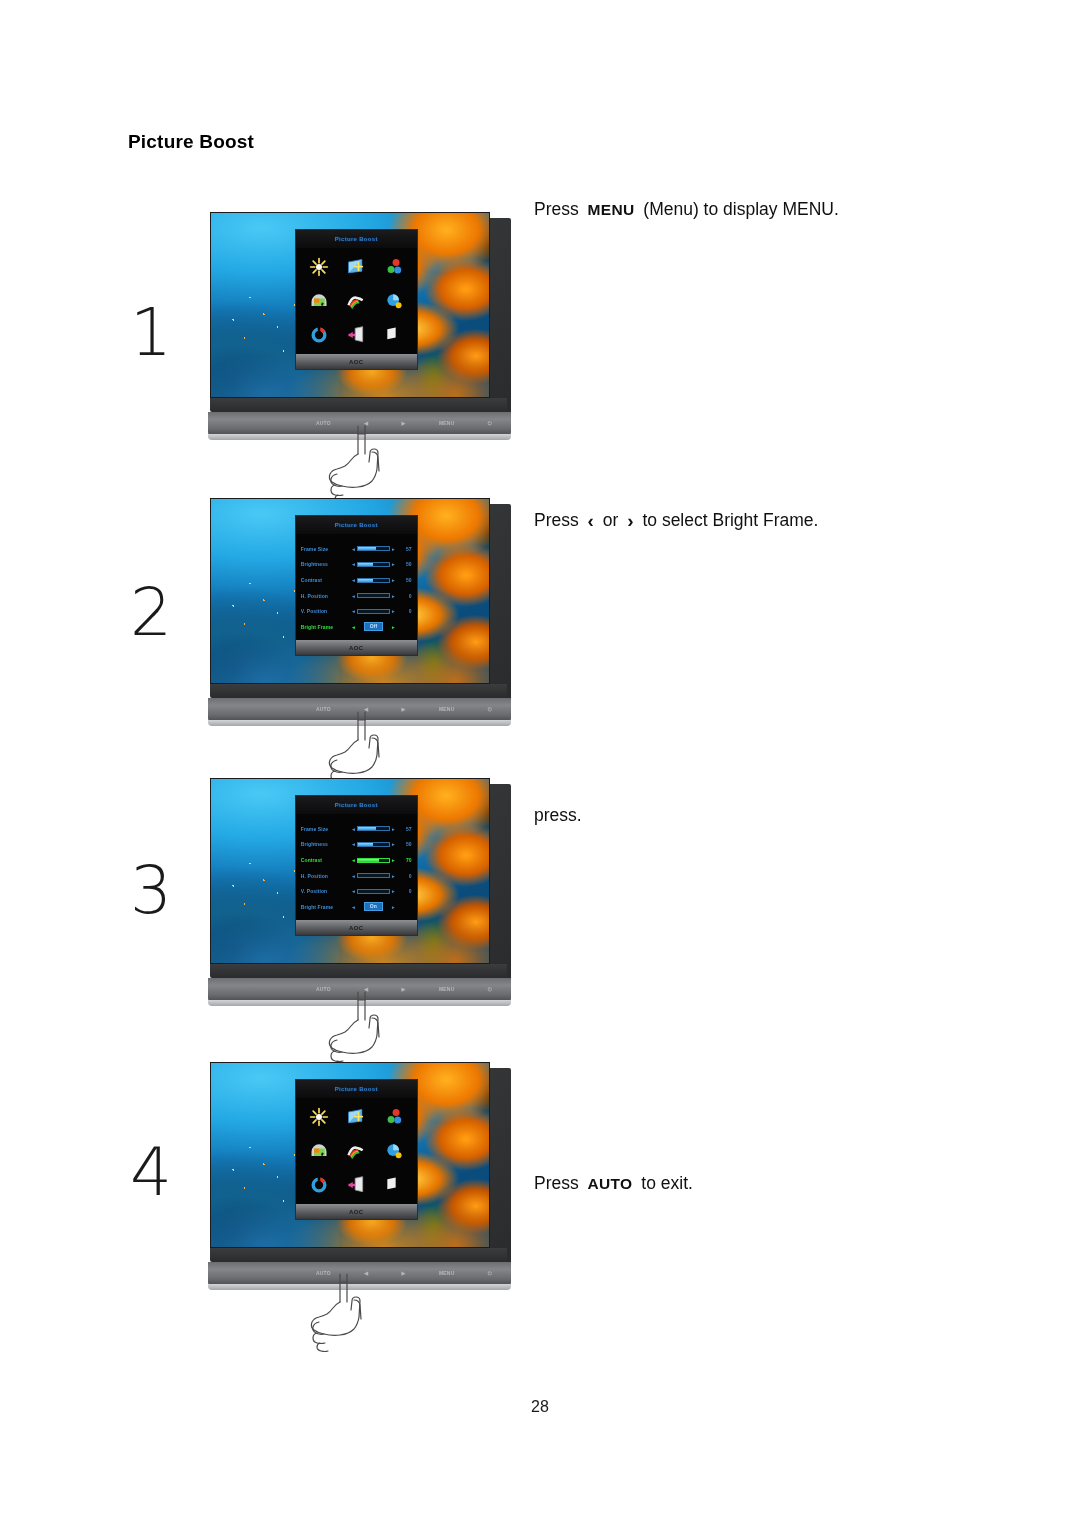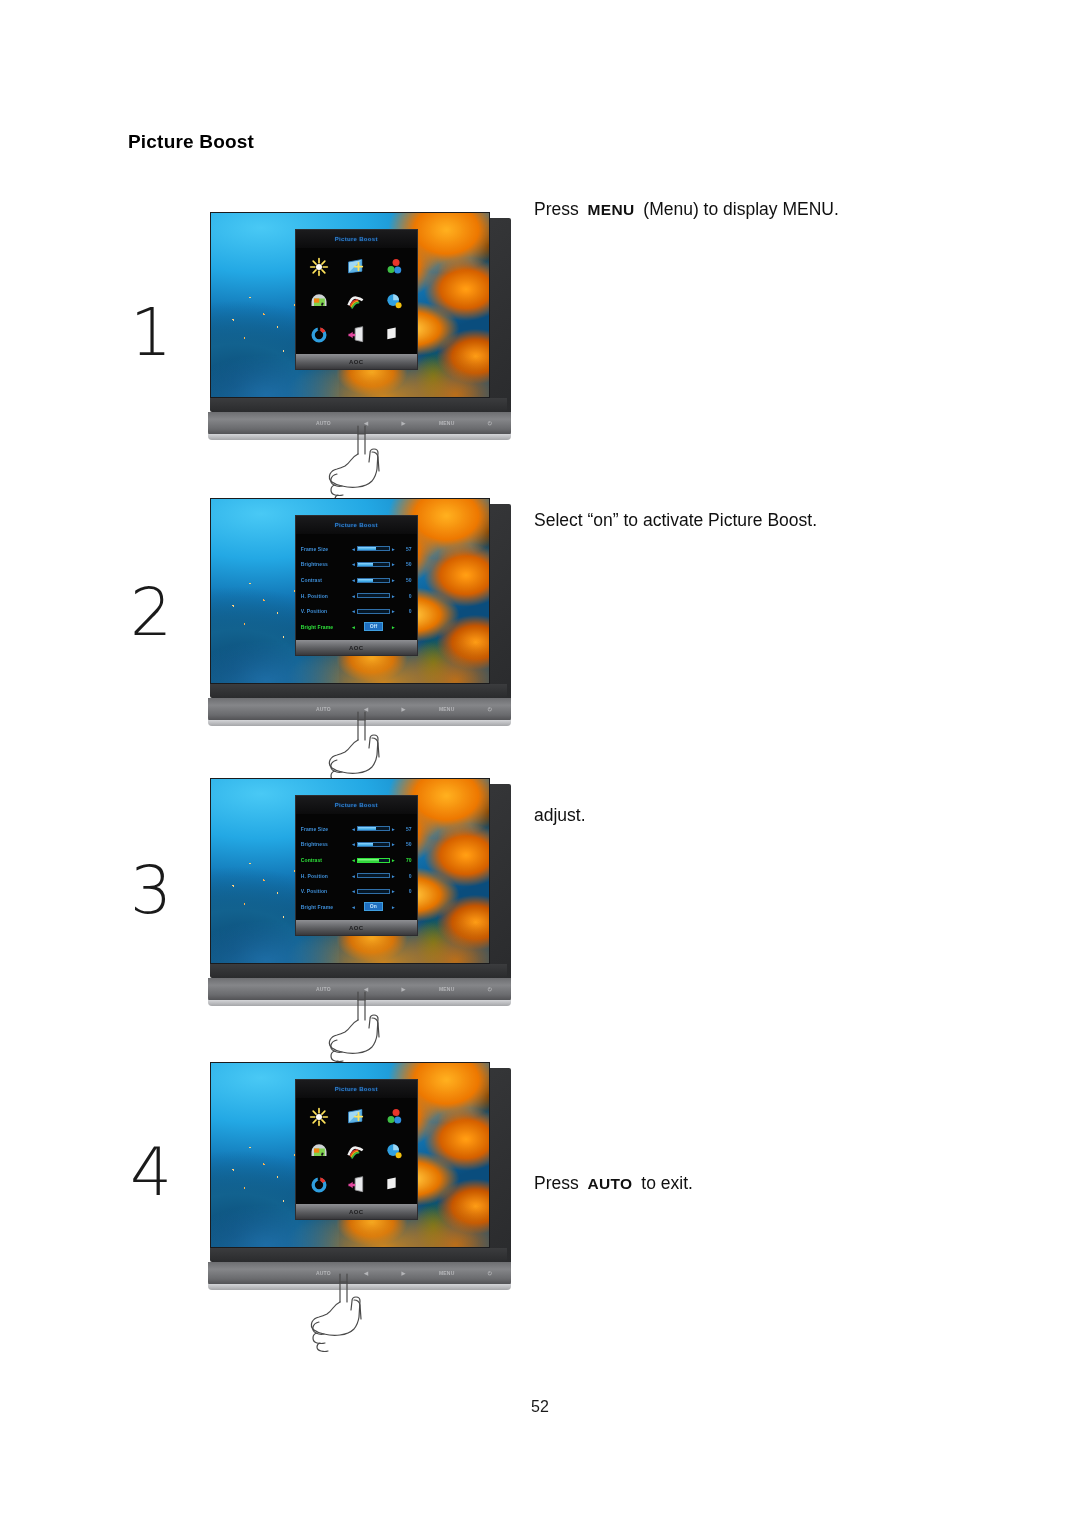--- a/index.html
+++ b/index.html
@@ -574,21 +574,21 @@
             <path d="M47 2 L47 30"></path>
             <path d="M40 10 L47 10"></path>
             <path d="M40 30 q-4 2 -7 6 q-3 4 -6 6 q-4 2 -8 3 q-5 1 -7 5 q-2 5 2 8 q4 3 10 4 q8 2 16 1 q9 -1 14 -6 q4 -5 5 -12 l1 -16 q0 -4 -4 -4 q-4 0 -4 4 l-1 9"></path>
             <path d="M19 50 q-5 1 -6 5 q-1 4 3 6 q4 2 8 1"></path>
             <path d="M17 61 q-4 1 -4 5 q0 4 4 5 q4 1 8 0"></path>
             <path d="M20 71 q-3 1 -3 4 q0 3 4 4 q4 1 7 0"></path>
             <path d="M54 28 q5 0 6 5 l1 14"></path>
           </g>
         </svg></div>
       <div class="instr" style="top:503px">
-        <div class="line"><span>Select&nbsp;“on”&nbsp;to&nbsp;activate&nbsp;Picture&nbsp;Boost.</span></div>
+        <div class="line"><span>Press&nbsp;</span><span class="arrow-g">‹</span><span>&nbsp;or&nbsp;</span><span class="arrow-g">›</span><span>&nbsp;to&nbsp;select&nbsp;Bright&nbsp;Frame.</span></div>
       </div>
     </div>
     <div class="step-row">
       <div class="step-num" style="top:858px">3</div>
       <div class="monitor" style="top:778px">
         <div class="mon-outer">
           <div class="mon-chassis"></div>
           <div class="mon-screen">
             <div class="wp">
               <div class="wp-water"></div>
@@ -678,21 +678,21 @@
             <path d="M47 2 L47 30"></path>
             <path d="M40 10 L47 10"></path>
             <path d="M40 30 q-4 2 -7 6 q-3 4 -6 6 q-4 2 -8 3 q-5 1 -7 5 q-2 5 2 8 q4 3 10 4 q8 2 16 1 q9 -1 14 -6 q4 -5 5 -12 l1 -16 q0 -4 -4 -4 q-4 0 -4 4 l-1 9"></path>
             <path d="M19 50 q-5 1 -6 5 q-1 4 3 6 q4 2 8 1"></path>
             <path d="M17 61 q-4 1 -4 5 q0 4 4 5 q4 1 8 0"></path>
             <path d="M20 71 q-3 1 -3 4 q0 3 4 4 q4 1 7 0"></path>
             <path d="M54 28 q5 0 6 5 l1 14"></path>
           </g>
         </svg></div>
       <div class="instr" style="top:798px">
-        <div class="line"><span>adjust.</span></div>
+        <div class="line"><span>press.</span></div>
       </div>
     </div>
     <div class="step-row">
       <div class="step-num" style="top:1140px">4</div>
       <div class="monitor" style="top:1062px">
         <div class="mon-outer">
           <div class="mon-chassis"></div>
           <div class="mon-screen">
             <div class="wp">
               <div class="wp-water"></div>
@@ -789,13 +789,13 @@
             <path d="M20 71 q-3 1 -3 4 q0 3 4 4 q4 1 7 0"></path>
             <path d="M54 28 q5 0 6 5 l1 14"></path>
           </g>
         </svg></div>
       <div class="instr" style="top:1166px">
         <div class="line"><span>Press&nbsp;</span><span class="keycap">AUTO</span><span>&nbsp;to&nbsp;exit.</span></div>
       </div>
     </div>
   </div>
 
-<div class="page-number">52</div>
+<div class="page-number">28</div>
 
 </body></html>

